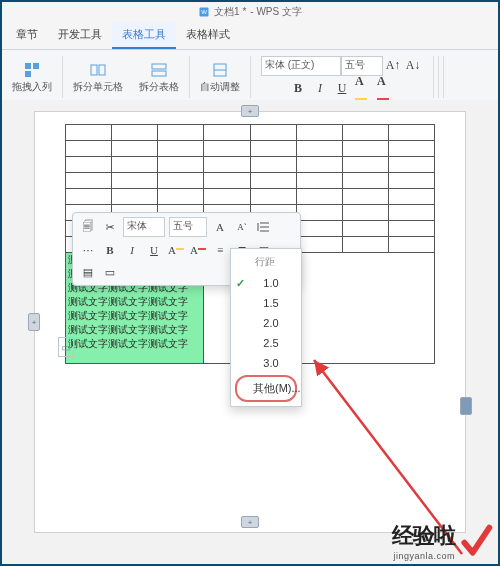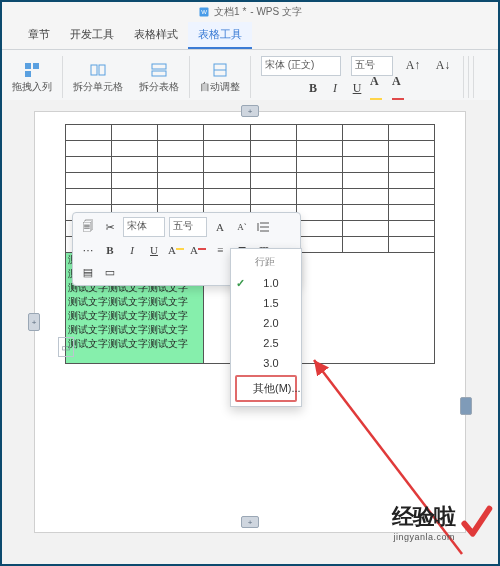--- a/index.html
+++ b/index.html
@@ -1,19 +1,19 @@
 <!DOCTYPE html>
 <html><head>
 <meta charset="utf-8">
 <style>
 html,body{margin:0;padding:0;font-family:"Microsoft YaHei",Arial,sans-serif;font-size:11px;color:#333;background:#fff;-webkit-font-smoothing:antialiased}
 .frame{width:500px;height:566px;border:2px solid #0c4a6e;background:#f5f5f5;position:relative;overflow:hidden;box-sizing:border-box}
 .titlebar{height:20px;display:flex;align-items:center;justify-content:center;gap:4px;font-size:10px;color:#666}
 .titlebar svg{width:12px;height:12px;fill:#489be8}
-.tabs{display:flex;border-bottom:1px solid #d0d4d8;padding-left:16px}
+.tabs{display:flex;border-bottom:1px solid #d0d4d8;padding-left:4px}
 .tab{padding:5px 10px 5px;font-size:11px;color:#444;cursor:pointer}
 .tab.active{color:#3a7bd5;border-bottom:2px solid #3a7bd5;background:#eef4ff}
 .ribbon{display:flex;align-items:center;height:54px;background:#f5f6f7;border-bottom:1px solid #dadcde;padding:0 4px;gap:4px}
 .grp{display:flex;flex-direction:column;align-items:center;justify-content:center;gap:1px;padding:2px 6px;height:100%;box-sizing:border-box}
 .grp .lbl{font-size:10px;color:#555;white-space:nowrap}
 .grp .ico{width:18px;height:18px;display:flex;align-items:center;justify-content:center}
 .vsep{width:1px;height:42px;background:#dadcde}
 .sel{border:1px solid #c5cdd5;background:#fff;font-size:10px;padding:1px 3px;color:#555}
 .tbtn{width:18px;height:18px;border:1px solid transparent;display:flex;align-items:center;justify-content:center;font-family:"Times New Roman",serif;font-size:12px;color:#444}
 .colorbar{display:inline-block;width:12px;height:2px;margin-top:-2px}
@@ -28,23 +28,23 @@
 .handle.v{width:10px;height:16px}
 table.doc{border-collapse:collapse;width:370px;margin:12px auto 0}
 table.doc td{border:1px solid #555;height:15px;width:46px;font-size:10px;padding:0 2px}
 .merged{height:110px;vertical-align:top;background:#86efac;line-height:14px;width:138px;font-size:10px;color:#222;padding:1px 1px}
 .mini-toolbar{position:absolute;left:70px;top:210px;width:215px;background:#f7f8fa;border:1px solid #c5cdd5;border-radius:4px;box-shadow:0 4px 10px rgba(0,0,0,.15);padding:4px 6px;display:flex;flex-wrap:wrap;gap:4px;align-items:center}
 .mini-toolbar .sel{height:16px}
 .mini-toolbar .tbtn{width:16px;height:16px;font-size:11px}
 .line-menu{position:absolute;left:228px;top:246px;width:70px;background:#fff;border:1px solid #c5cdd5;box-shadow:0 4px 10px rgba(0,0,0,.18);padding:2px 0;font-size:11px}
 .line-menu .mi{padding:4px 10px 4px 20px;position:relative;cursor:pointer;white-space:nowrap;text-align:center}
 .line-menu .mi.checked::before{content:"✓";position:absolute;left:5px;color:#3a9a4d;font-weight:bold}
-.line-menu .mi.boxed{border:2px solid #e06a6a;border-radius:2px;margin:2px 4px;padding-left:16px}
+.line-menu .mi.boxed{border:2px solid #e06a6a;border-radius:12px;margin:2px 4px;padding-left:16px}
 .arrow-line{position:absolute;pointer-events:none}
-.watermark{position:absolute;right:5px;bottom:22px;text-align:right;color:#333;display:flex;align-items:flex-end;gap:4px}
+.watermark{position:absolute;right:5px;bottom:3px;text-align:right;color:#333;display:flex;align-items:flex-end;gap:4px}
 .watermark .logo-text{font-size:22px;font-weight:900;color:#222;letter-spacing:-1px}
 .watermark .sub{font-size:9px;color:#555;letter-spacing:0.5px}
 .watermark svg{width:34px;height:40px}
 .page-note{position:absolute;left:56px;top:335px;width:14px;height:18px;border:1px solid #bcc5cf;display:flex;align-items:center;justify-content:center;font-size:10px;color:#7a8695}
 </style>
 </head>
 <body>
 
 <div class="frame">
 
@@ -53,22 +53,22 @@
         <rect x="3" y="3" width="18" height="18" rx="2" fill="#489be8"></rect>
         <text x="12" y="16" text-anchor="middle" font-size="12" fill="#fff">W</text>
       </svg>
     <span>文档1 *</span>
     <span>- WPS 文字</span>
   </div>
 
   <div class="tabs">
     <div class="tab">章节</div>
     <div class="tab">开发工具</div>
+    <div class="tab active">表格工具</div>
     <div class="tab">表格样式</div>
-    <div class="tab active">表格工具</div>
   </div>
 
   <div class="ribbon">
     <div class="grp">
       <span class="ico">
           <svg width="16" height="16">
             <rect x="1" y="1" width="6" height="6" fill="#5aa0e0"></rect>
             <rect x="9" y="1" width="6" height="6" fill="#5aa0e0"></rect>
             <rect x="1" y="9" width="6" height="6" fill="#5aa0e0"></rect>
           </svg>
@@ -99,21 +99,21 @@
       <span class="ico">
           <svg width="16" height="16">
             <rect x="2" y="2" width="12" height="12" fill="none" stroke="#5aa0e0"></rect>
             <line x1="2" y1="8" x2="14" y2="8" stroke="#5aa0e0"></line>
           </svg>
         </span>
       <span class="lbl">自动调整</span>
     </div>
     <div class="vsep"></div>
     <div class="grp" style="gap:3px">
-      <div style="display:flex;gap:10px">
+      <div style="display:flex;gap:0">
         <span class="sel" style="width:72px">宋体 (正文)</span>
         <span class="sel" style="width:34px">五号</span>
         <span class="tbtn">A↑</span>
         <span class="tbtn">A↓</span>
       </div>
       <div style="display:flex;gap:2px">
         <span class="tbtn">
             <b>B</b>
           </span>
         <span class="tbtn">

